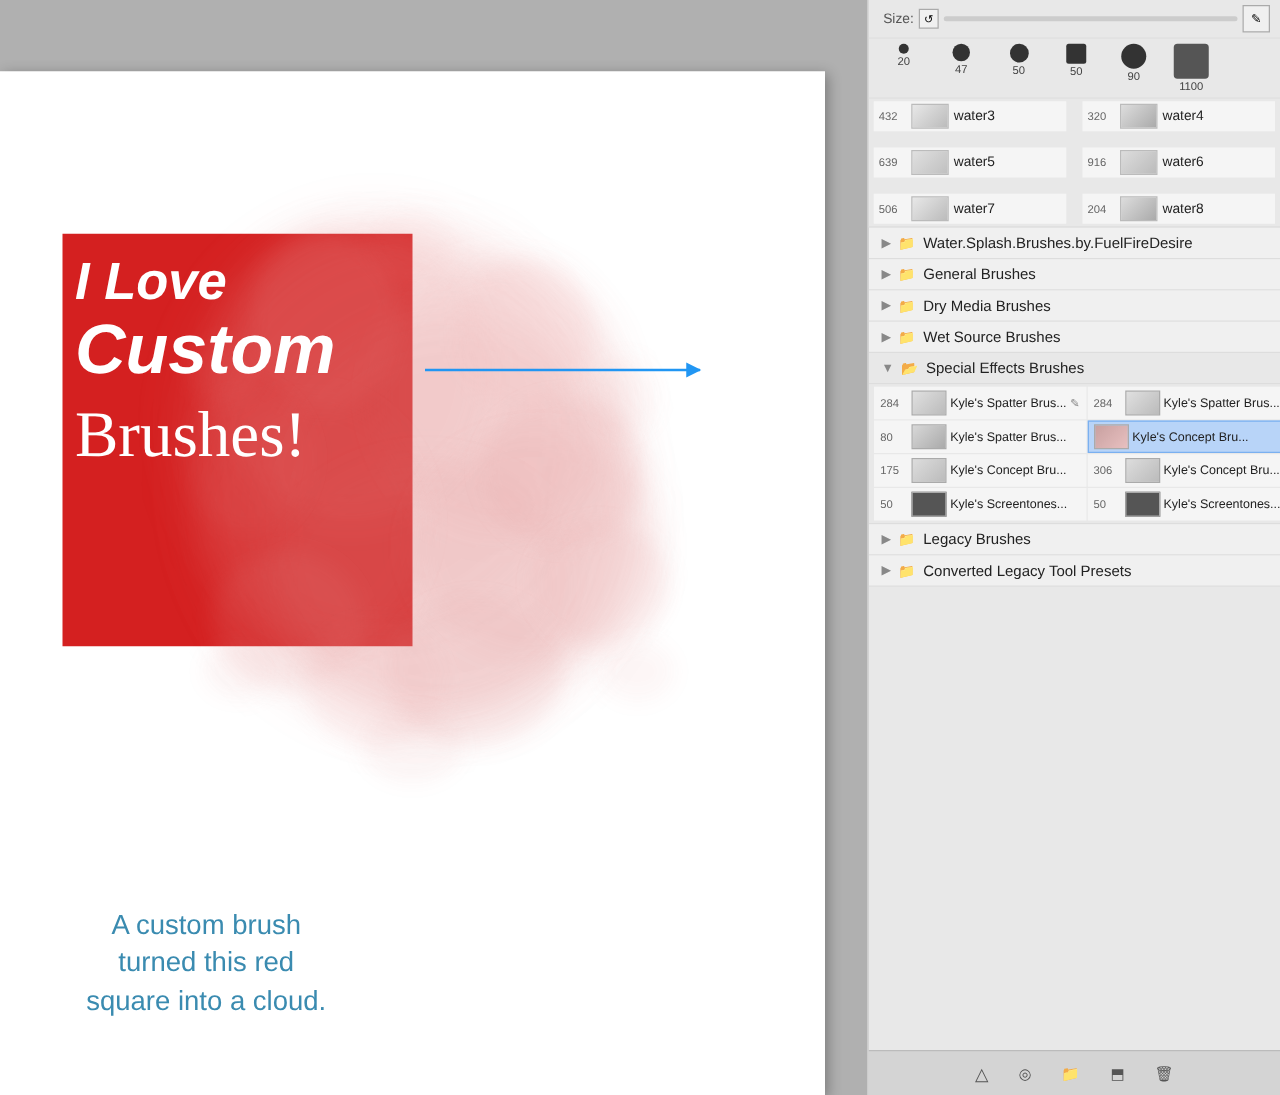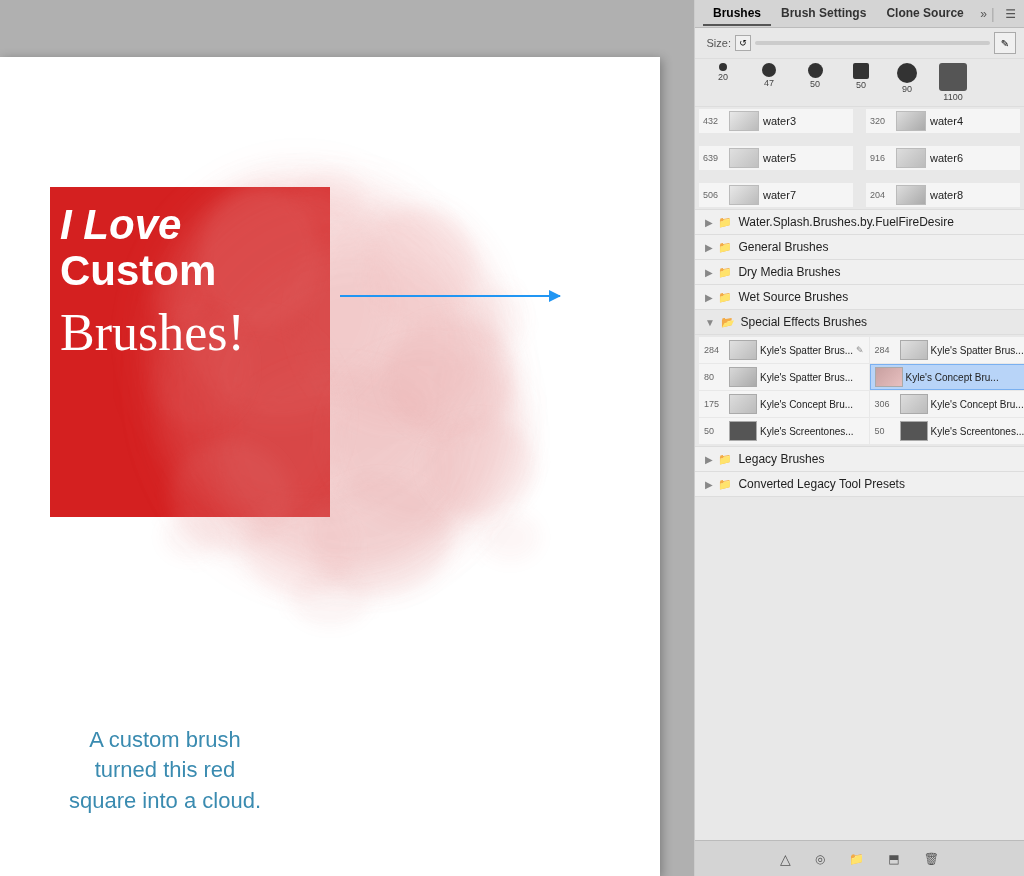--- a/index.html
+++ b/index.html
@@ -55,22 +55,23 @@
     }
 
     .red-text .line1 {
       font-size: 42px;
       font-weight: 900;
       font-style: italic;
       display: block;
     }
 
     .red-text .line2 {
-      font-size: 42px;
+      font-size: 56px;
       font-weight: 900;
+      font-style: italic;
       display: block;
     }
 
     .red-text .line3 {
       font-size: 52px;
       font-family: 'Brush Script MT', cursive;
       font-weight: normal;
       display: block;
       margin-top: 10px;
     }
@@ -444,28 +445,20 @@
 
   </div>
 </div>
 
 <div class="arrow-container">
   <div class="arrow-line"></div>
 </div>
 
 <div class="panel-area">
 
-  <div class="panel-tabs">
-    <div class="panel-tab active">Brushes</div>
-    <div class="panel-tab">Brush Settings</div>
-    <div class="panel-tab">Clone Source</div>
-    <div class="panel-tab-more">»</div>
-    <span style="color:#aaa;margin:0 4px;font-size:14px;">|</span>
-    <div class="panel-tab-more">☰</div>
-  </div>
 
   <div class="size-row">
     <span class="size-label">Size:</span>
     <div style="width:16px;height:16px;border:1px solid #aaa;background:#f0f0f0;display:flex;align-items:center;justify-content:center;font-size:9px;cursor:pointer;">↺</div>
     <div class="size-slider-area"></div>
     <div class="size-input-icon">✎</div>
   </div>
 
   <div class="brush-presets">
     <div class="brush-preset-item">

